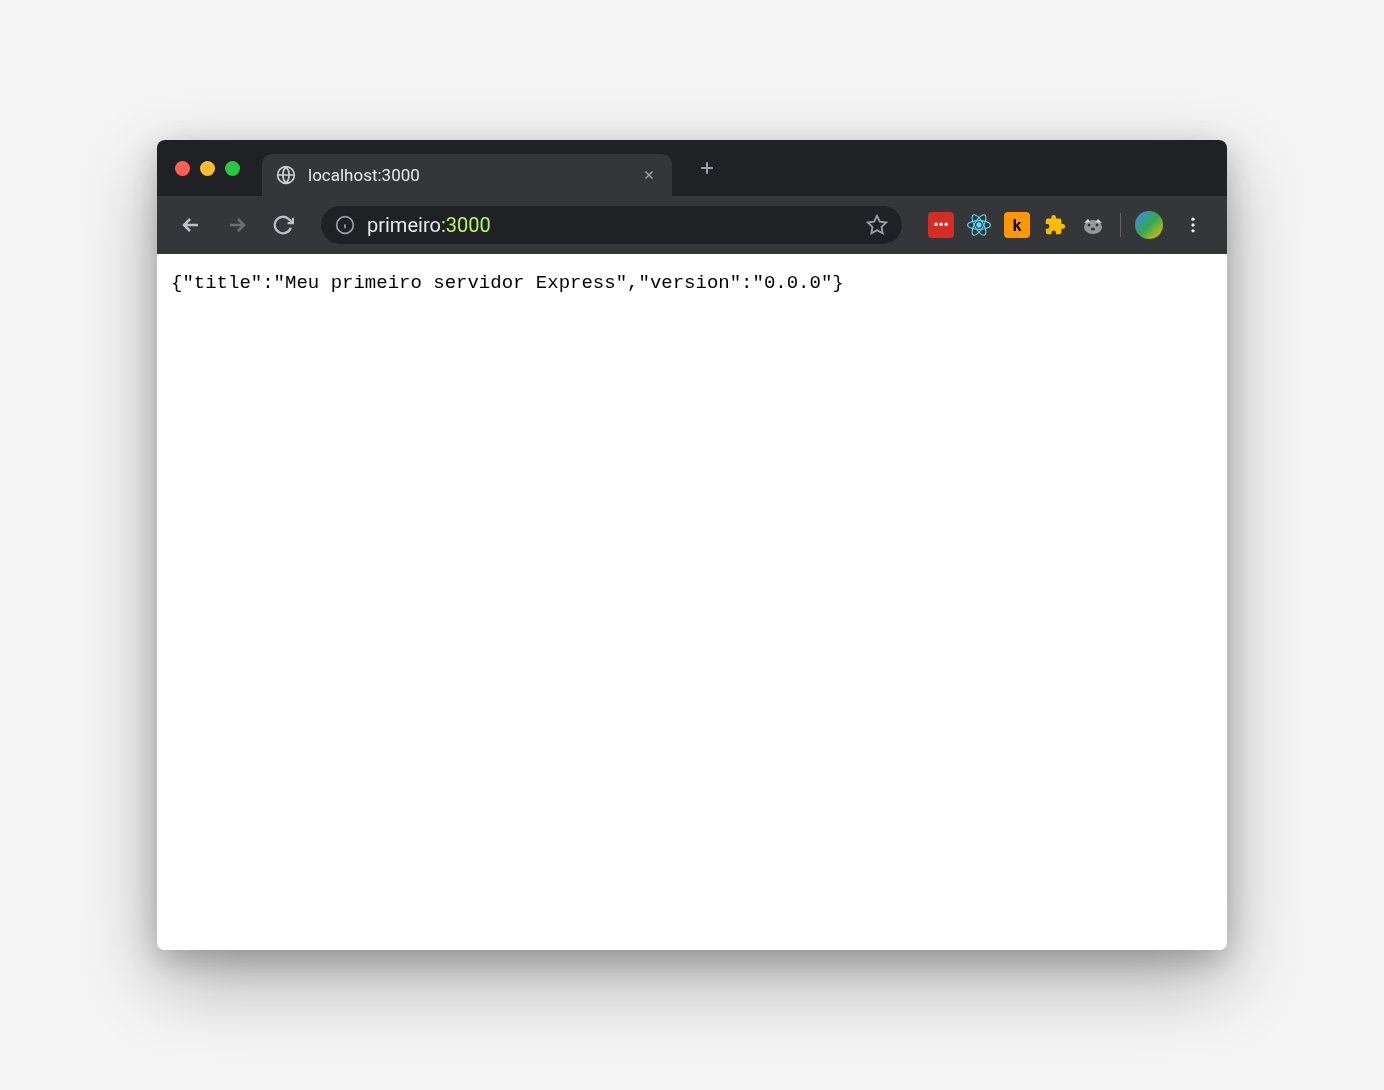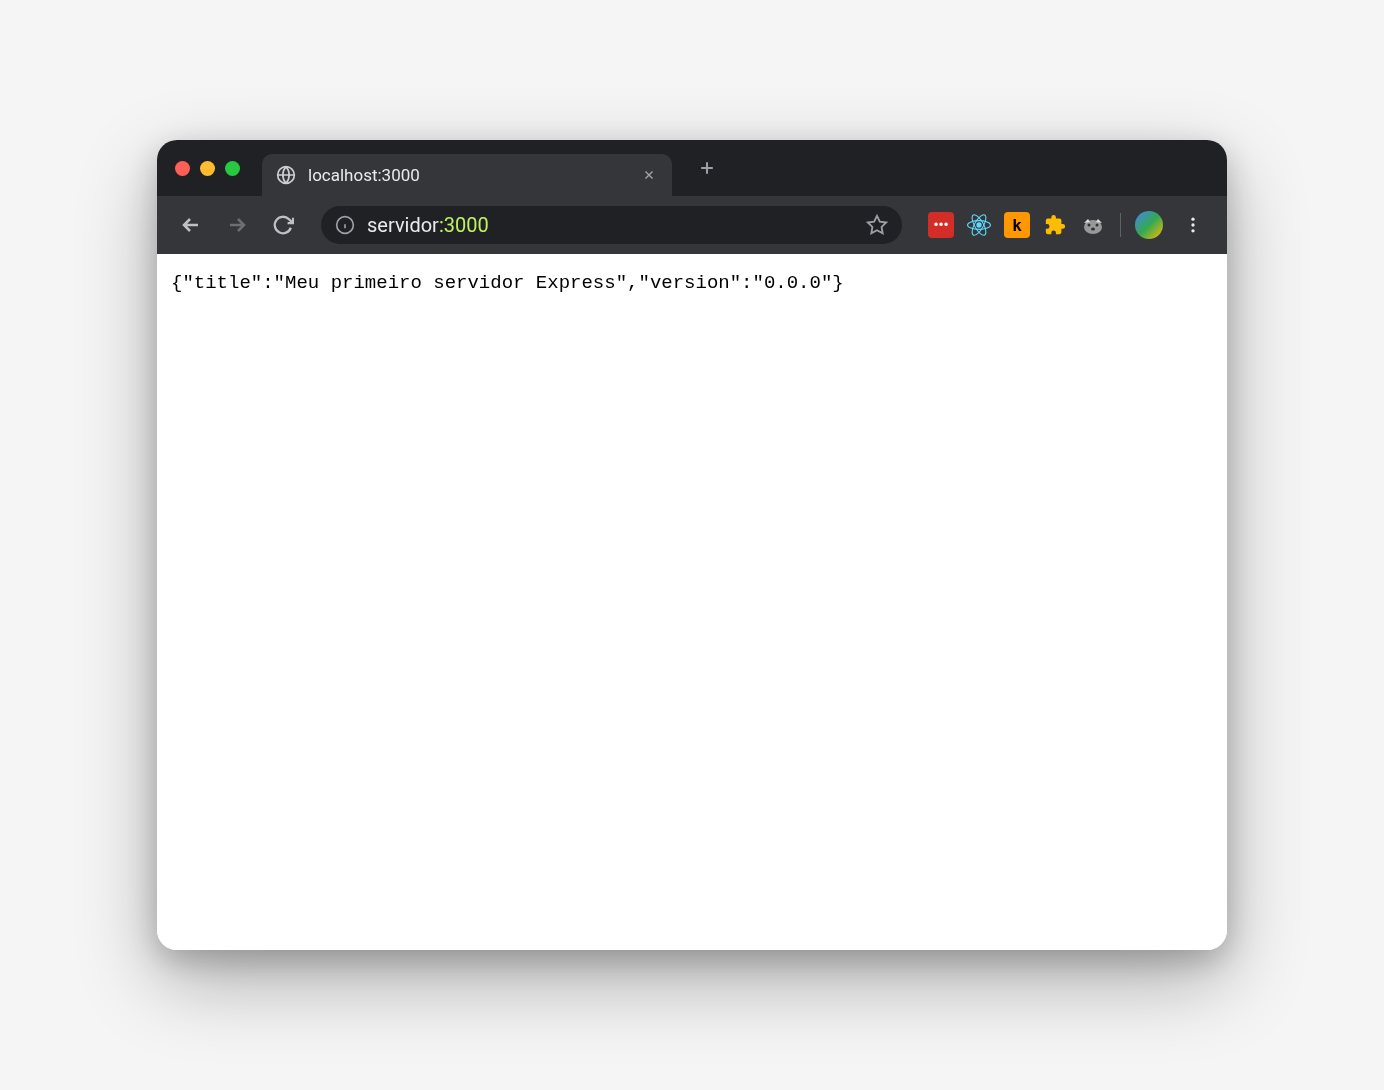--- a/index.html
+++ b/index.html
@@ -8,21 +8,21 @@
       display: flex;
       justify-content: center;
       align-items: center;
       min-height: 100vh;
       font-family: -apple-system, BlinkMacSystemFont, "Segoe UI", Roboto, sans-serif;
     }
     .browser-window {
       width: 1070px;
       height: 810px;
       background: #fff;
-      border-radius: 20px;
+      border-radius: 8px;
       overflow: hidden;
       box-shadow: 0 30px 80px rgba(0,0,0,0.3), 0 10px 30px rgba(0,0,0,0.2);
       display: flex;
       flex-direction: column;
     }
     .tab-strip {
       background: #202124;
       height: 56px;
       display: flex;
       align-items: center;
@@ -235,21 +235,21 @@
     </div>
 
     <div class="address-bar">
       <span class="site-info">
         <svg width="20" height="20" viewBox="0 0 24 24" fill="none" stroke="currentColor" stroke-width="2">
           <circle cx="12" cy="12" r="10"></circle>
           <path d="M12 16v-5M12 8h.01"></path>
         </svg>
       </span>
       <span class="url-text">
-        <span>servidor</span><span class="url-path">:3000</span>
+        <span>primeiro</span><span class="url-path">:3000</span>
       </span>
       <span class="star-btn">
         <svg width="22" height="22" viewBox="0 0 24 24" fill="none" stroke="currentColor" stroke-width="2">
           <polygon points="12 2 15.09 8.26 22 9.27 17 14.14 18.18 21.02 12 17.77 5.82 21.02 7 14.14 2 9.27 8.91 8.26 12 2"></polygon>
         </svg>
       </span>
     </div>
 
     <div class="extensions">
       <div class="ext-icon ext-lastpass">

